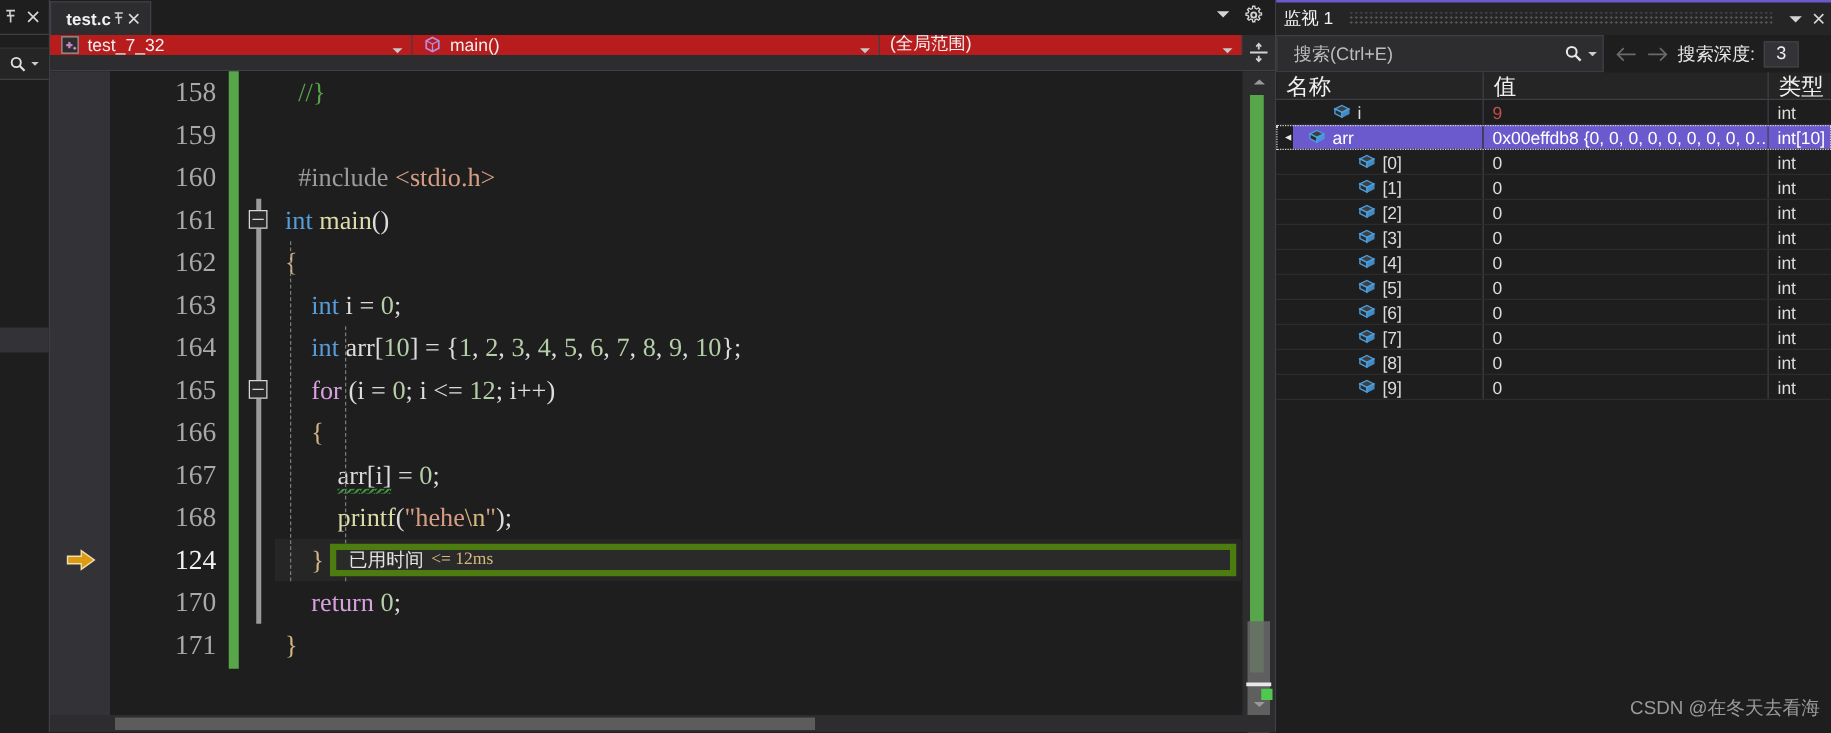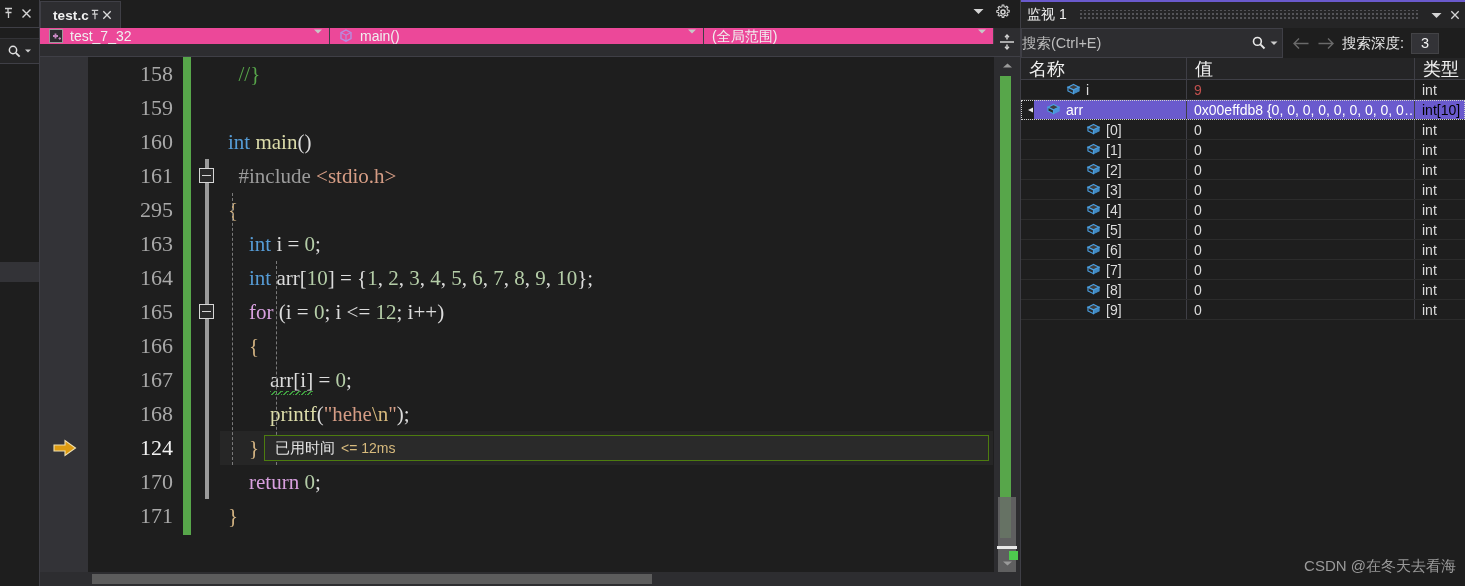--- a/index.html
+++ b/index.html
@@ -109,23 +109,23 @@
   
   .navbar {
     height: 28px;
     background: #2d2d30;
     border-bottom: 1px solid #3f3f46;
     display: flex; align-items: stretch;
     flex: 0 0 28px;
   }
   .combo {
     height: 16px;
-    background: #ec4899;
+    background: #b91c1c;
     border-right: 1px solid #3f3f46;
-    display: flex; align-items: flex-start;
+    display: flex; align-items: flex-end;
     box-sizing: border-box;
     padding: 0 6px 0 8px;
     cursor: pointer;
     gap: 6px;
     min-width: 0;
   }
   .combo.project { width: 290px; }
   .combo.scope   { width: 290px; }
   .combo.member  { flex: 1 1 auto; }
   .combo-text {
@@ -271,24 +271,24 @@
     padding-bottom: 3px;
   }
   
   .perftip {
     position: absolute;
     left: 42px;
     height: 26px;
     top: 4px;
     display: flex; align-items: center;
     padding: 0 10px;
-    border: 1px solid #4d7c0f;
+    border: 5px solid #4d7c0f;
     background: #2a2a2a;
     box-sizing: border-box;
-    font-family: Liberation Sans, sans-serif;
+    font-family: Liberation Serif, serif;
     color: #d4d4d4;
     gap: 6px;
     right: 4px;
   }
   .perftip-label { font-size: 15px; color: #e4e4e4; }
   .perftip-value { font-size: 14px; color: #d7ba7d; }
 
   
   .vscroll {
     width: 26px; flex: 0 0 26px;
@@ -375,21 +375,21 @@
     background: #1e1e1e;
     display: flex; align-items: stretch;
     box-sizing: border-box;
   }
   .watch-searchbox {
     width: 262px; flex: 0 0 262px;
     background: #2d2d30;
     border: 1px solid #3f3f46;
     box-sizing: border-box;
     display: flex; align-items: center;
-    padding: 0 4px 0 0;
+    padding: 0 4px 0 13px;
     gap: 3px;
   }
   .watch-search-ph {
     flex: 1 1 auto;
     color: #bdbdbd; font-size: 14.5px;
     white-space: nowrap; overflow: hidden;
   }
   .watch-tb-right {
     flex: 1 1 auto;
     display: flex; align-items: center;
@@ -591,21 +591,21 @@
             <path d="M2 7h11V2.5L23.5 10 13 17.5V13H2z" fill="#dd9b11" stroke="#f0e0b0" stroke-width="1.1"></path>
           </svg>
         </div>
       </div>
 
       <div class="gutter-num" id="gutter-num">
           <div class="lnum">158</div>
           <div class="lnum">159</div>
           <div class="lnum">160</div>
           <div class="lnum">161</div>
-          <div class="lnum">295</div>
+          <div class="lnum">162</div>
           <div class="lnum">163</div>
           <div class="lnum">164</div>
           <div class="lnum">165</div>
           <div class="lnum">166</div>
           <div class="lnum">167</div>
           <div class="lnum">168</div>
           <div class="lnum current">124</div>
           <div class="lnum">170</div>
           <div class="lnum">171</div>
         </div>
@@ -616,22 +616,22 @@
 
       <div class="foldmargin" id="foldmargin">
           <div class="fold-line" style="top: 102px; height: 340px;"></div>
           <div class="fold-box" style="top: 111px;"></div>
           <div class="fold-box" style="top: 247px;"></div>
         </div>
 
       <div class="code" id="code">
           <div class="cline"><span class="t-plain">  </span><span class="t-cmt">//}</span></div>
           <div class="cline"></div>
+          <div class="cline"><span class="t-plain">  </span><span class="t-pp">#include</span><span class="t-plain"> </span><span class="t-inc">&lt;stdio.h&gt;</span></div>
           <div class="cline"><span class="t-kw">int</span><span class="t-plain"> </span><span class="t-fn">main</span><span class="t-punct">()</span></div>
-          <div class="cline"><span class="t-plain">  </span><span class="t-pp">#include</span><span class="t-plain"> </span><span class="t-inc">&lt;stdio.h&gt;</span></div>
           <div class="cline"><span class="t-brace">{</span></div>
           <div class="cline"><span class="t-plain">    </span><span class="t-kw">int</span><span class="t-plain"> i = </span><span class="t-num">0</span><span class="t-punct">;</span></div>
           <div class="cline"><span class="t-plain">    </span><span class="t-kw">int</span><span class="t-plain"> arr[</span><span class="t-num">10</span><span class="t-plain">] = {</span><span class="t-num">1</span><span class="t-punct">, </span><span class="t-num">2</span><span class="t-punct">, </span><span class="t-num">3</span><span class="t-punct">, </span><span class="t-num">4</span><span class="t-punct">, </span><span class="t-num">5</span><span class="t-punct">, </span><span class="t-num">6</span><span class="t-punct">, </span><span class="t-num">7</span><span class="t-punct">, </span><span class="t-num">8</span><span class="t-punct">, </span><span class="t-num">9</span><span class="t-punct">, </span><span class="t-num">10</span><span class="t-punct">};</span></div>
           <div class="cline"><span class="t-plain">    </span><span class="t-ctrl">for</span><span class="t-plain"> (i = </span><span class="t-num">0</span><span class="t-plain">; i &lt;= </span><span class="t-num">12</span><span class="t-plain">; i++)</span></div>
           <div class="cline"><span class="t-plain">    </span><span class="t-brace">{</span></div>
           <div class="cline"><span class="t-plain">        </span><span class="t-plain squiggle">arr[i]</span><span class="t-plain"> = </span><span class="t-num">0</span><span class="t-punct">;</span></div>
           <div class="cline"><span class="t-plain">        </span><span class="t-fn">printf</span><span class="t-punct">(</span><span class="t-str">"hehe</span><span class="t-esc">\n</span><span class="t-str">"</span><span class="t-punct">);</span></div>
           <div class="cline active"><span class="t-plain">    </span><span class="t-brace">}</span></div>
           <div class="cline"><span class="t-plain">    </span><span class="t-ctrl">return</span><span class="t-plain"> </span><span class="t-num">0</span><span class="t-punct">;</span></div>
           <div class="cline"><span class="t-brace">}</span></div>
@@ -753,21 +753,21 @@
   <path d="M2 4.5l6-3 6 3-6 3z" fill="#3f3f3f" stroke="#4a9fe0" stroke-width="1.2"></path>
   <path d="M2 4.5v4l6 3v-4z" fill="#2b2b2b" stroke="#4a9fe0" stroke-width="1.2"></path>
   <path d="M14 4.5v4l-6 3v-4z" fill="#4a9fe0" stroke="#4a9fe0" stroke-width="1.2" opacity=".85"></path>
 </svg>
               </span>
               <span style="color: rgb(255, 255, 255);">arr</span>
             </div>
             <div class="wcell value col-value sel-bg" style="color: rgb(255, 255, 255);">
               <span>0x00effdb8 {0, 0, 0, 0, 0, 0, 0, 0, 0…</span>
             </div>
-            <div class="wcell type col-type sel-bg" style="color: #000000;">
+            <div class="wcell type col-type sel-bg" style="color: #ffffff;">
               <span>int[10]</span>
             </div>
           </div>
           <div class="wrow">
             <div class="wcell name col-name">
               <span class="expander"></span>
               <span class="indent" style="width: 40px;"></span>
               <span>
                 <svg class="ic" width="15" height="13" viewBox="0 0 16 14">
   <path d="M2 4.5l6-3 6 3-6 3z" fill="#3f3f3f" stroke="#4a9fe0" stroke-width="1.2"></path>

